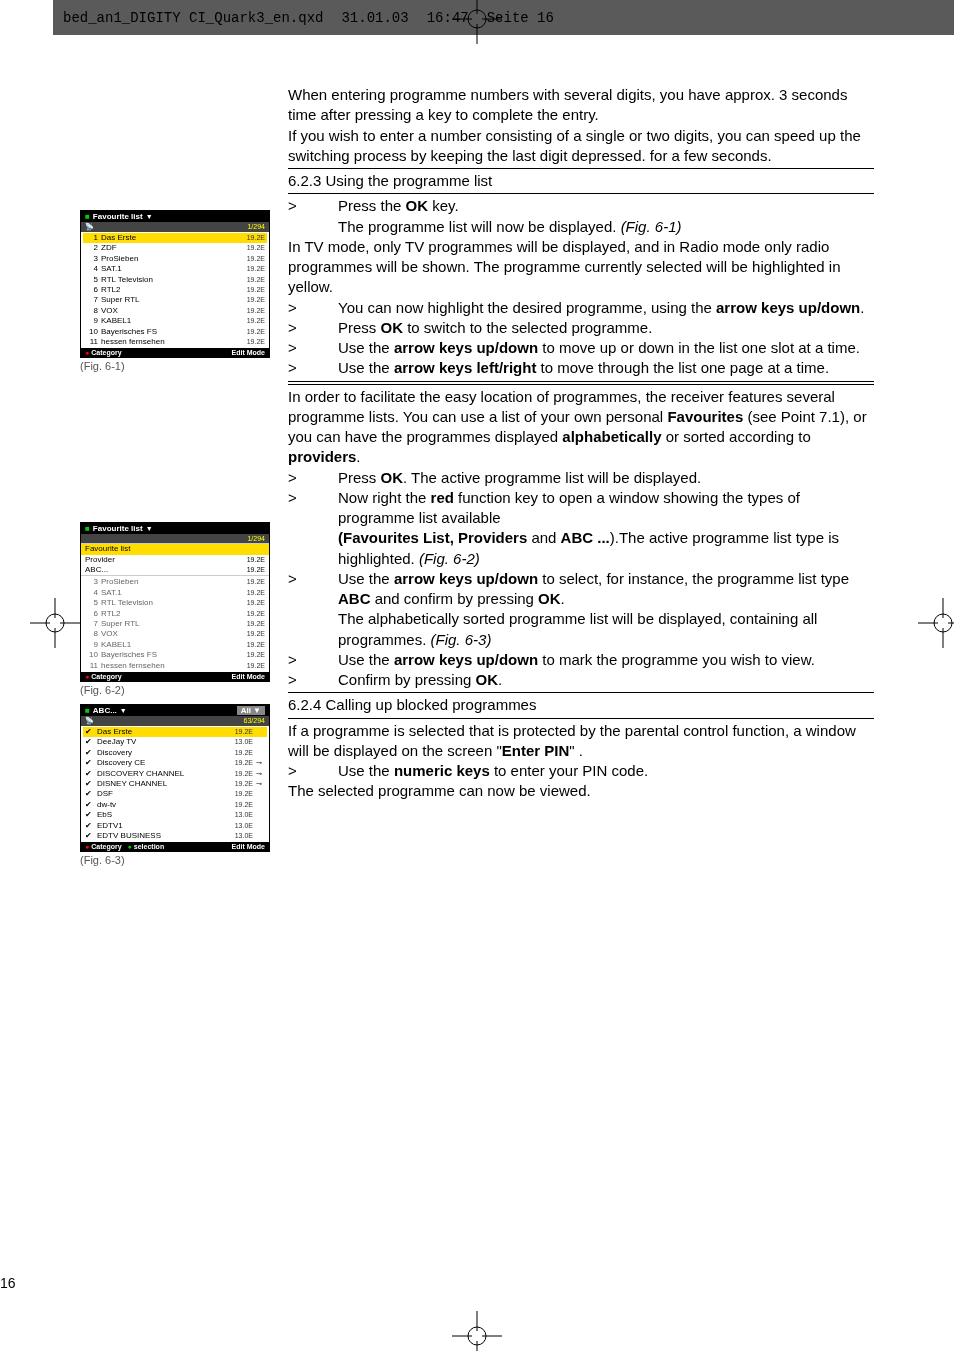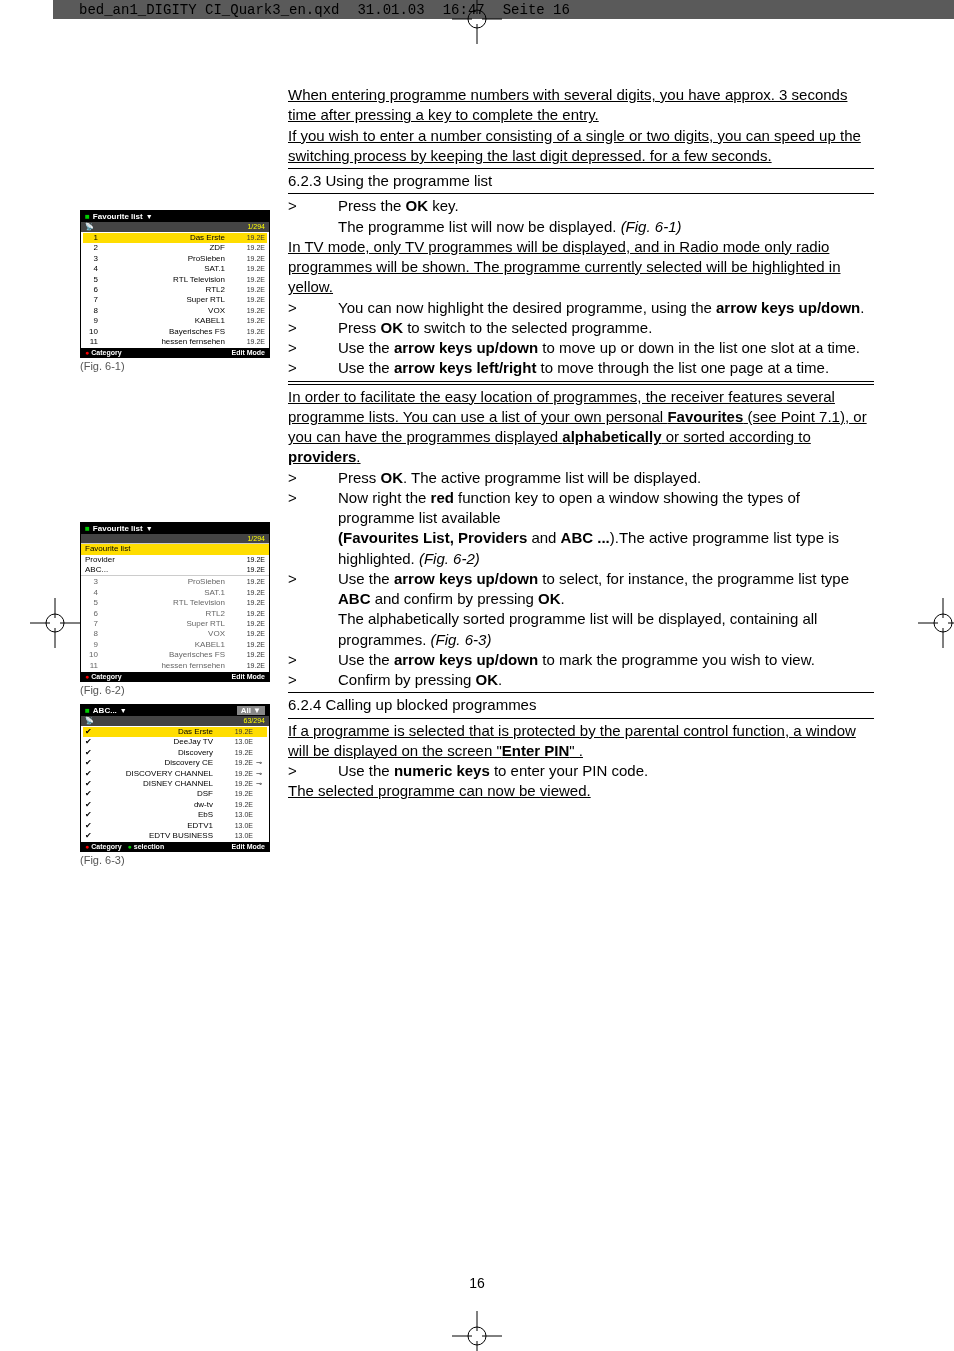--- a/index.html
+++ b/index.html
@@ -9,25 +9,25 @@
       width: 954px;
       height: 1351px;
       position: relative;
       color: #000;
     }
     .header-bar {
       position: absolute;
       top: 0;
       left: 53px;
       right: 0;
-      height: 19px;
+      height: 35px;
       background: #5a5a5a;
       display: flex;
       align-items: center;
-      padding-left: 26px;
+      padding-left: 10px;
       font-size: 14px;
       color: #000;
       font-family: "Courier New", monospace;
     }
     .header-bar span { margin-right: 18px; }
     .main {
       position: absolute;
       top: 85px;
       left: 80px;
       right: 80px;
@@ -39,21 +39,21 @@
       width: 200px;
       flex-shrink: 0;
       padding-top: 125px;
     }
     .right-col {
       flex: 1;
       padding-left: 8px;
       font-size: 15px;
       line-height: 1.35;
     }
-    .right-col p { margin-bottom: 0; text-decoration: underline; }
+    .right-col p { margin-bottom: 0; }
     .section-title {
       font-weight: normal;
       font-size: 15px;
       margin-top: 2px;
       margin-bottom: 2px;
       border-top: 1px solid #000;
       padding-top: 2px;
     }
     .section-title.first { border-top: none; padding-top: 0; }
     .indent-row {
@@ -108,21 +108,21 @@
       padding: 1px 2px;
     }
     .list-row {
       display: flex;
       padding: 0 2px;
       font-size: 8px;
       line-height: 1.3;
     }
     .list-row .num { width: 16px; text-align: right; padding-right: 3px; }
     .list-row .check { width: 12px; font-size: 8px; }
-    .list-row .name { flex: 1; text-align: right; }
+    .list-row .name { flex: 1; }
     .list-row .freq { width: 40px; text-align: right; font-size: 7px; color: #333; }
     .list-row .lock { width: 12px; font-size: 7px; text-align: center; }
     .list-row.highlight { background: #ffdd00; }
     .list-row.dim { color: #666; }
     .list-panel-footer {
       background: #000;
       color: #fff;
       padding: 1px 4px;
       display: flex;
       font-size: 7px;
@@ -134,21 +134,21 @@
     .fig-caption {
       font-size: 11px;
       color: #555;
       margin-bottom: 20px;
     }
     .pagenum {
       position: absolute;
       bottom: 60px;
       left: 0;
       right: 0;
-      text-align: center;
+      text-align: left;
       font-size: 14px;
     }
     .crop-mark {
       position: absolute;
       width: 50px;
       height: 50px;
     }
     .crop-right {
       right: -14px;
       top: 598px;

